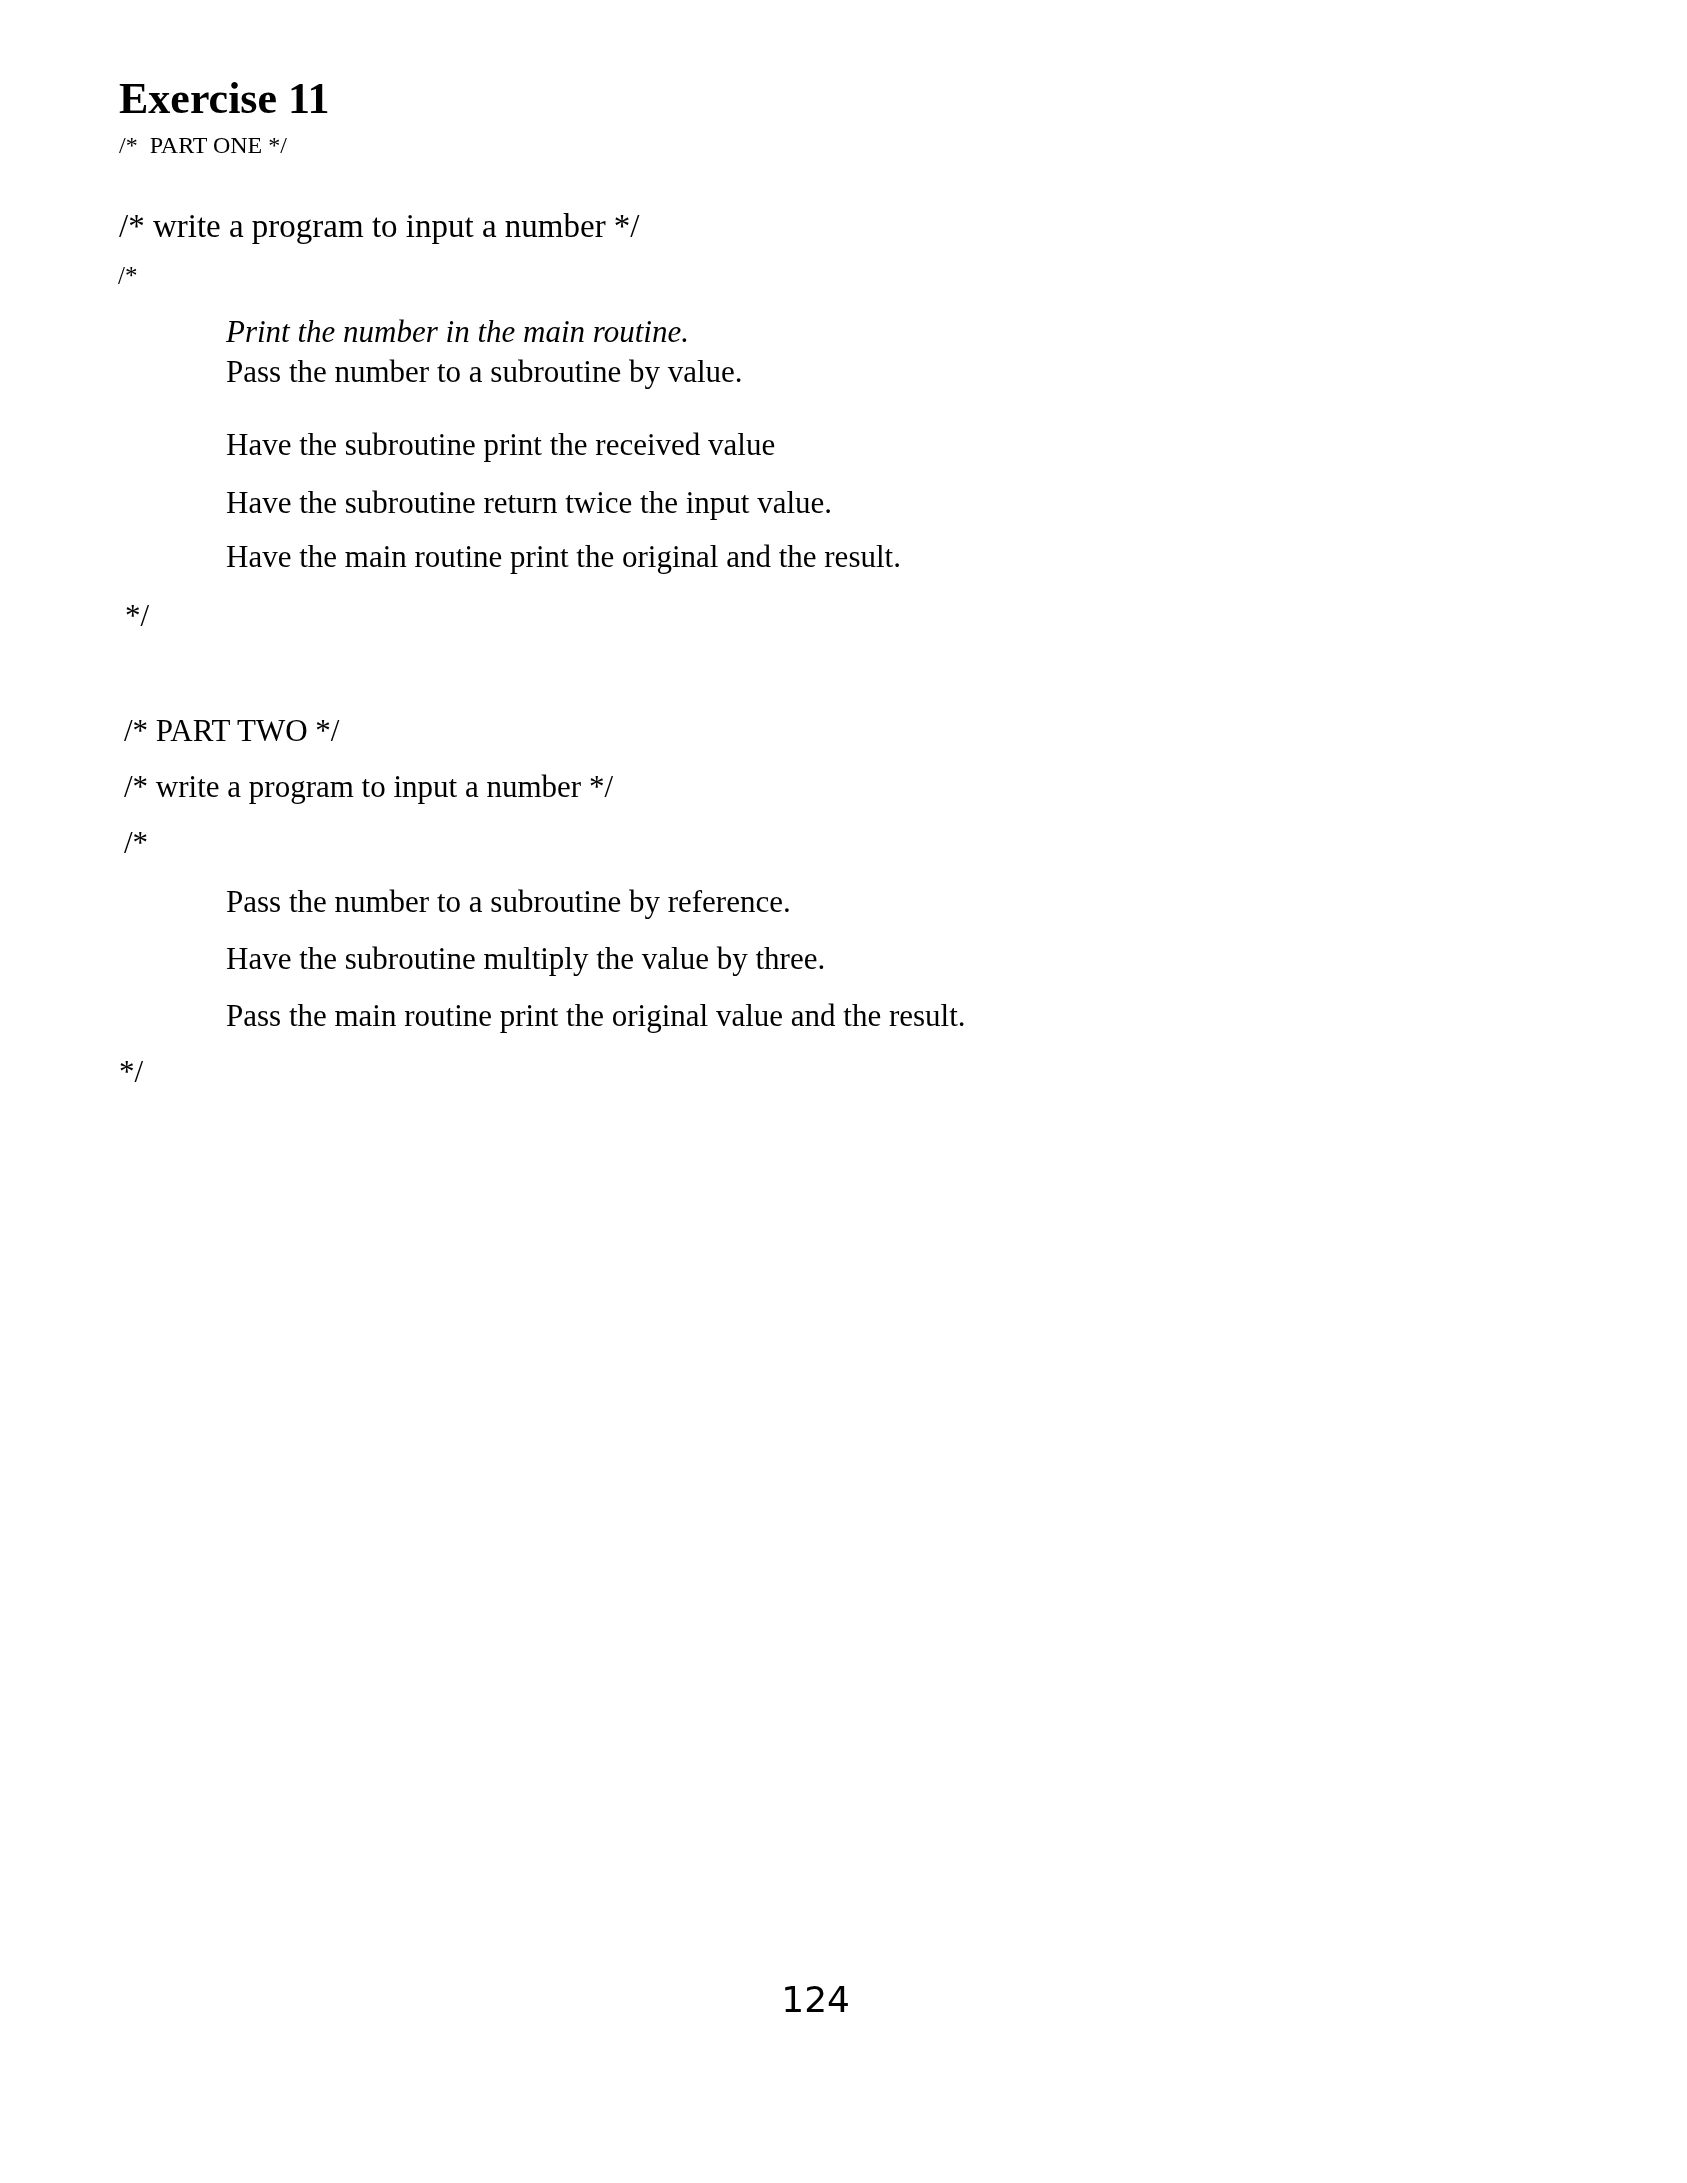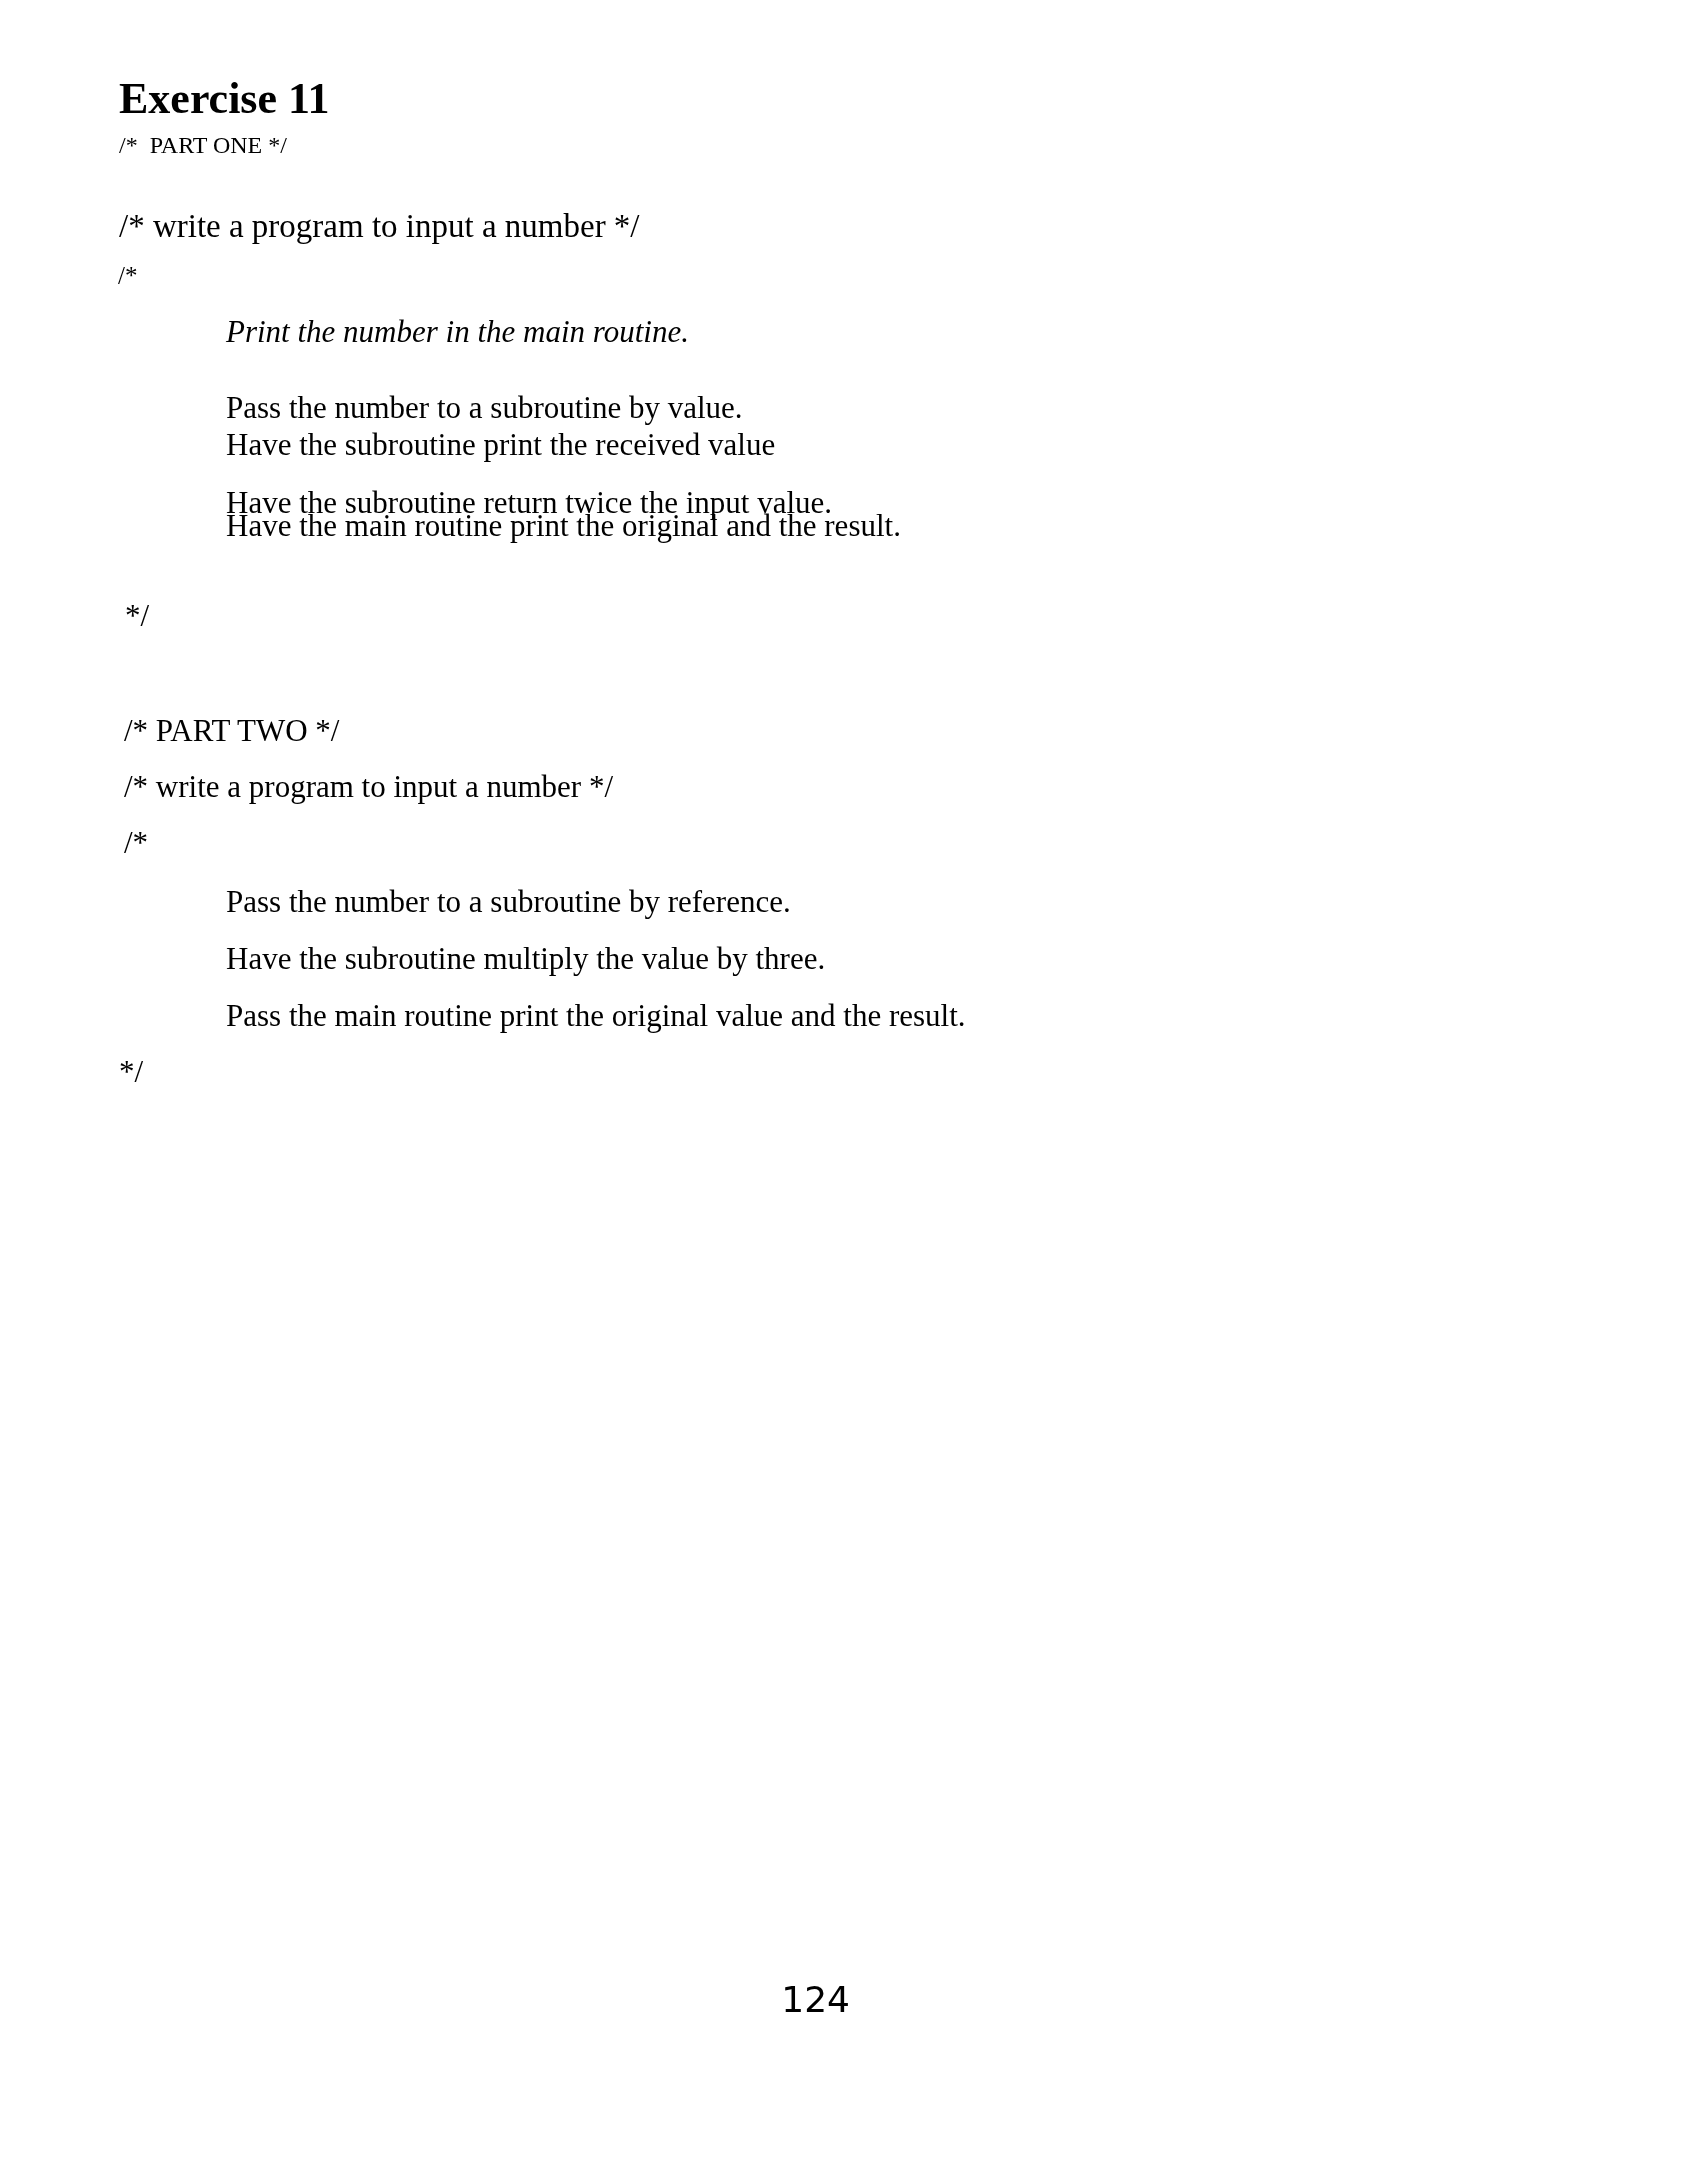--- a/index.html
+++ b/index.html
@@ -51,24 +51,24 @@
 <div class="page">
 
   <h1 class="line title" style="left:119px; top:77px;">Exercise 11</h1>
 
   <section>
     <p class="line part-heading-small" style="left:119px; top:133px;">/*  PART ONE */</p>
     <p class="line lead" style="left:119px; top:210px;">/* write a program to input a number */</p>
     <p class="line open-small" style="left:118px; top:263px;">/*</p>
 
     <p class="line body" style="left:226px; top:316px;font-style:italic;">Print the number in the main routine.</p>
-    <p class="line body" style="left:226px; top:392px;">Pass the number to a subroutine by value.</p>
+    <p class="line body" style="left:226px; top:356px;">Pass the number to a subroutine by value.</p>
     <p class="line body" style="left:226px; top:429px;">Have the subroutine print the received value</p>
     <p class="line body" style="left:226px; top:487px;">Have the subroutine return twice the input value.</p>
-    <p class="line body" style="left:226px; top:510px;">Have the main routine print the original and the result.</p>
+    <p class="line body" style="left:226px; top:541px;">Have the main routine print the original and the result.</p>
 
     <p class="line body" style="left:125px; top:600px;">*/</p>
   </section>
 
   <section>
     <p class="line body" style="left:124px; top:715px;">/* PART TWO */</p>
     <p class="line body" style="left:124px; top:771px;">/* write a program to input a number */</p>
     <p class="line body" style="left:124px; top:827px;">/*</p>
 
     <p class="line body" style="left:226px; top:886px;">Pass the number to a subroutine by reference.</p>

